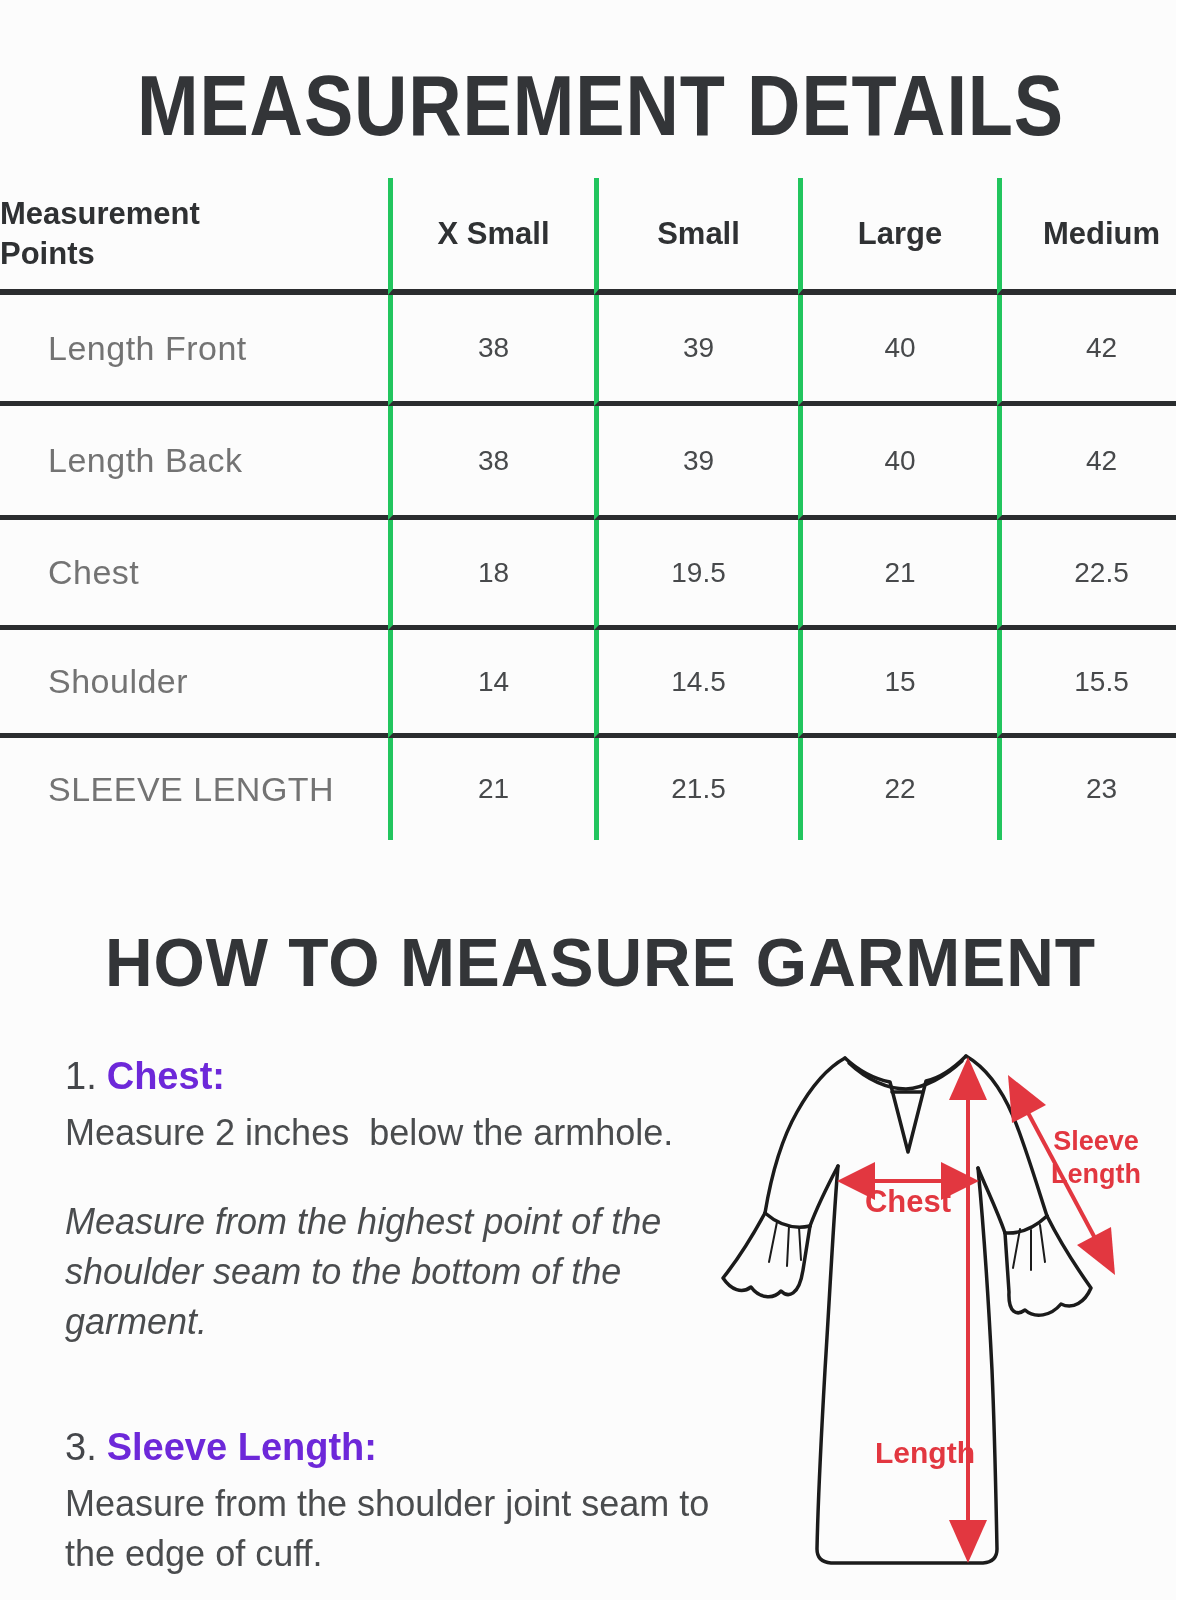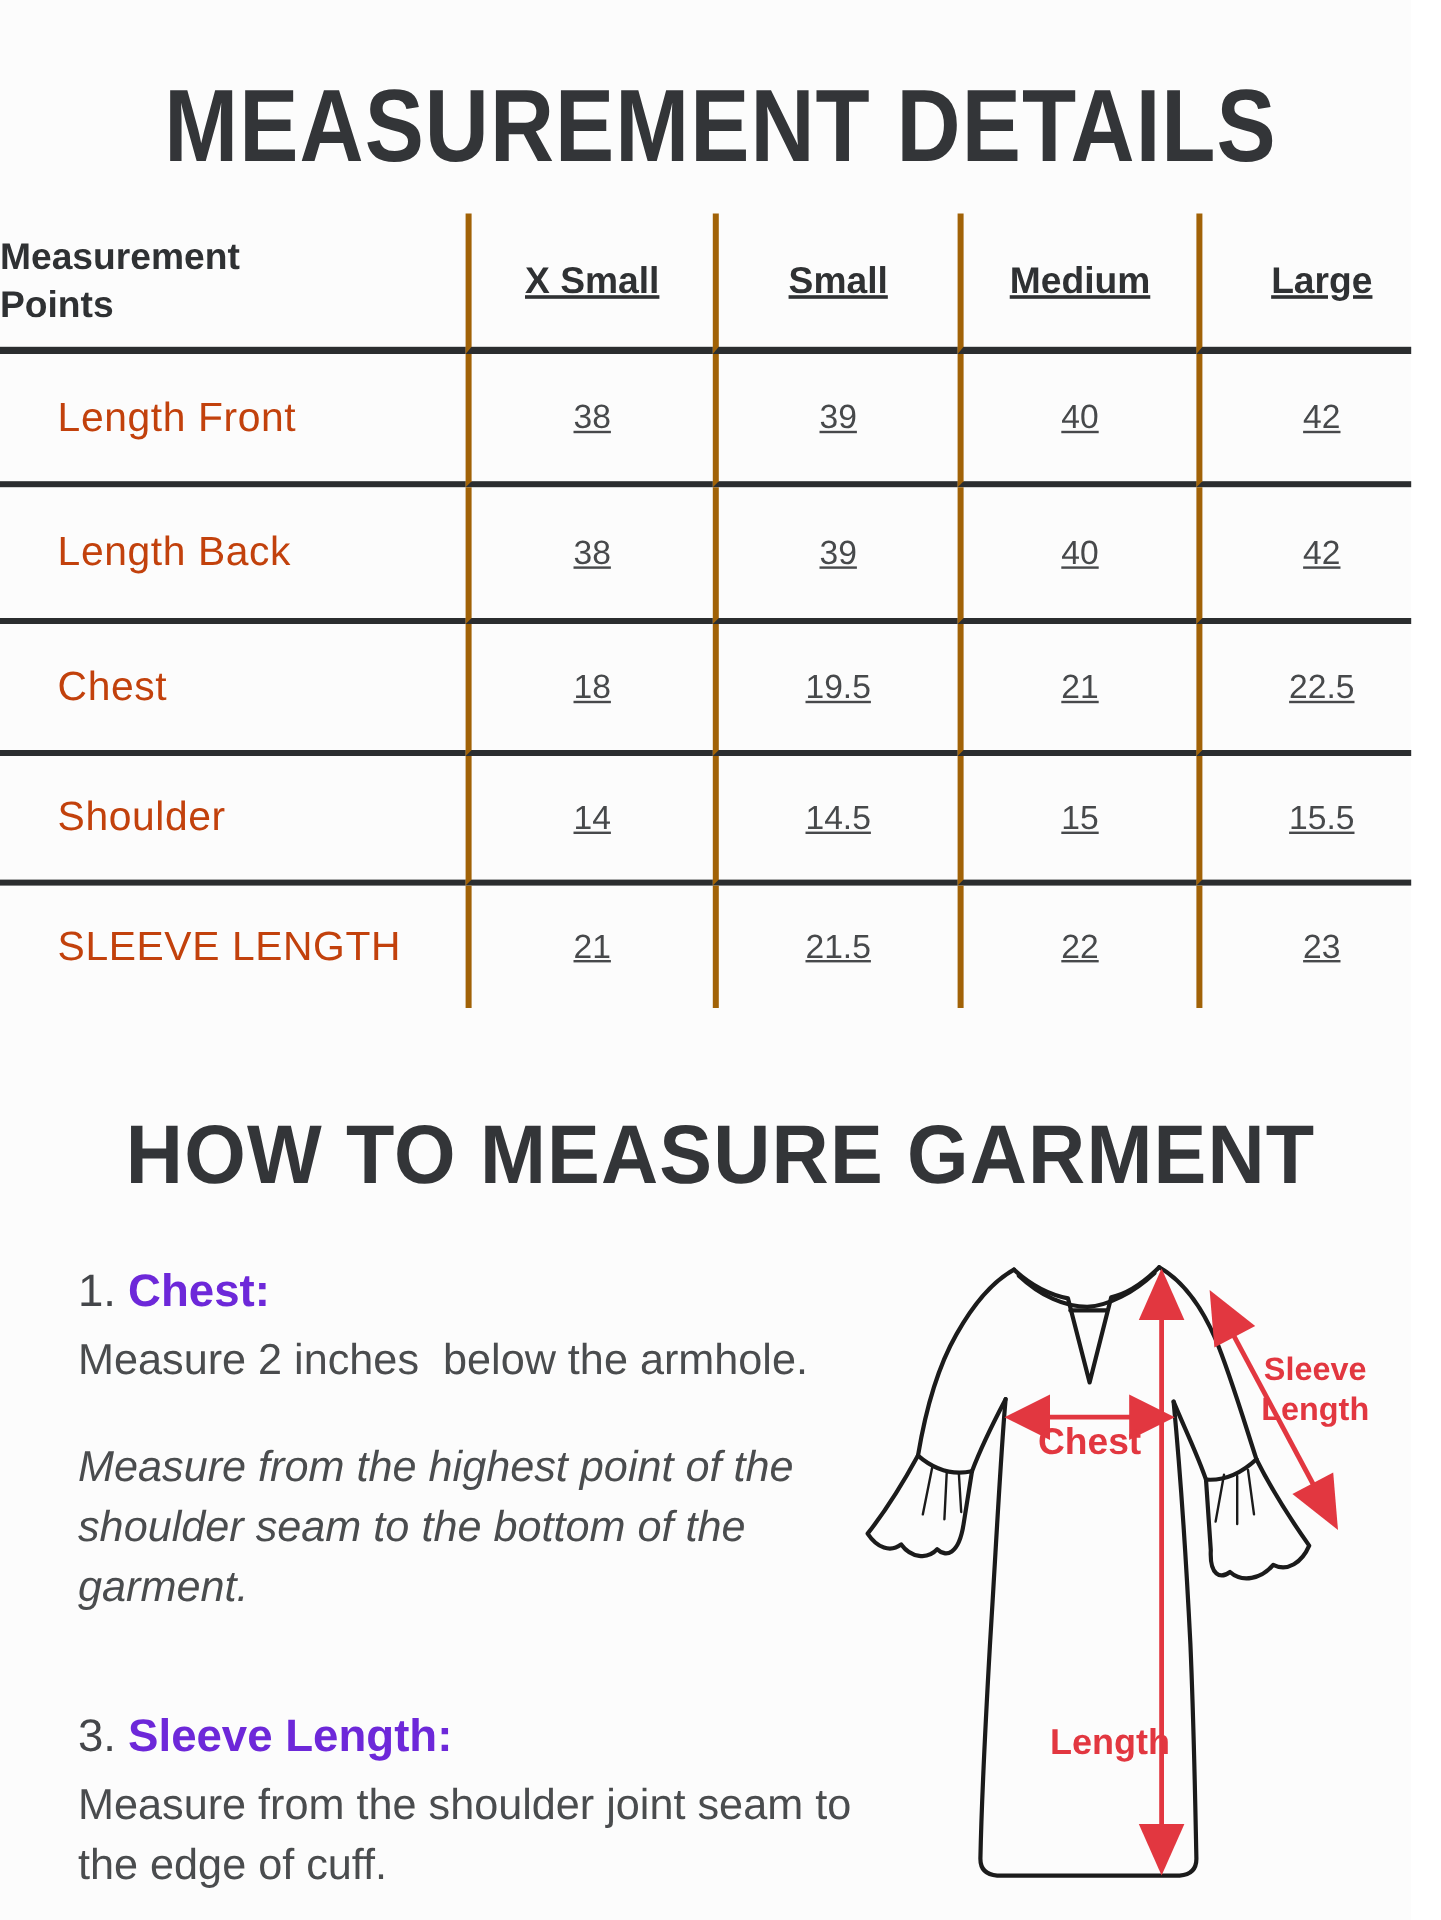--- a/index.html
+++ b/index.html
@@ -16,24 +16,24 @@
   #how-title{top:928px;font-size:68px;transform:scale(.97,1.02);letter-spacing:1px;}
 
   
   .mtable{
     position:absolute;top:178px;left:0;width:1201px;height:662px;
     display:grid;
     grid-template-columns:388px 206px 204px 199px 204px;
     grid-template-rows:117px 111px 114px 110px 108px 102px;
   }
   .cell{box-sizing:border-box;display:flex;align-items:center;justify-content:center;}
-  .cell.colsep{border-left:5px solid #a16207;text-decoration:underline;}
+  .cell.colsep{border-left:5px solid #22c55e;}
   .cell.hrow{border-bottom:6px solid #2b2d2f;font-weight:700;font-size:31px;color:#2f3133;}
   .cell.rline{border-bottom:5px solid #2b2d2f;}
-  .cell.lab{justify-content:flex-start;padding-left:48px;font-size:34px;font-weight:400;color:#c2410c;letter-spacing:.5px;}
+  .cell.lab{justify-content:flex-start;padding-left:48px;font-size:34px;font-weight:400;color:#737373;letter-spacing:.5px;}
   .cell.hlab{justify-content:flex-start;padding-right:120px;text-align:left;line-height:40px;}
   .cell.val{font-size:28px;font-weight:400;color:#47494b;}
 
   
   .inst{position:absolute;left:65px;}
   .inst-head{font-size:38px;line-height:46px;color:#383a3c;}
   .inst-num{font-weight:400;color:#44464a;margin-right:10px;}
   .inst-title{font-weight:700;color:#6d28d9;}
   .inst-body{
     margin-top:9px;font-size:36px;line-height:50px;color:#4a4c4e;
@@ -58,22 +58,22 @@
 
 <div class="canvas">
 
   <div class="big-title" id="main-title">MEASUREMENT DETAILS</div>
 
   <div class="mtable">
 
     <div class="cell hrow hlab">Measurement Points</div>
     <div class="cell hrow colsep">X Small</div>
     <div class="cell hrow colsep">Small</div>
+    <div class="cell hrow colsep">Large</div>
     <div class="cell hrow colsep">Medium</div>
-    <div class="cell hrow colsep">Large</div>
 
     <div class="cell rline lab">Length Front</div>
     <div class="cell rline colsep val">38</div>
     <div class="cell rline colsep val">39</div>
     <div class="cell rline colsep val">40</div>
     <div class="cell rline colsep val">42</div>
 
     <div class="cell rline lab">Length Back</div>
     <div class="cell rline colsep val">38</div>
     <div class="cell rline colsep val">39</div>

